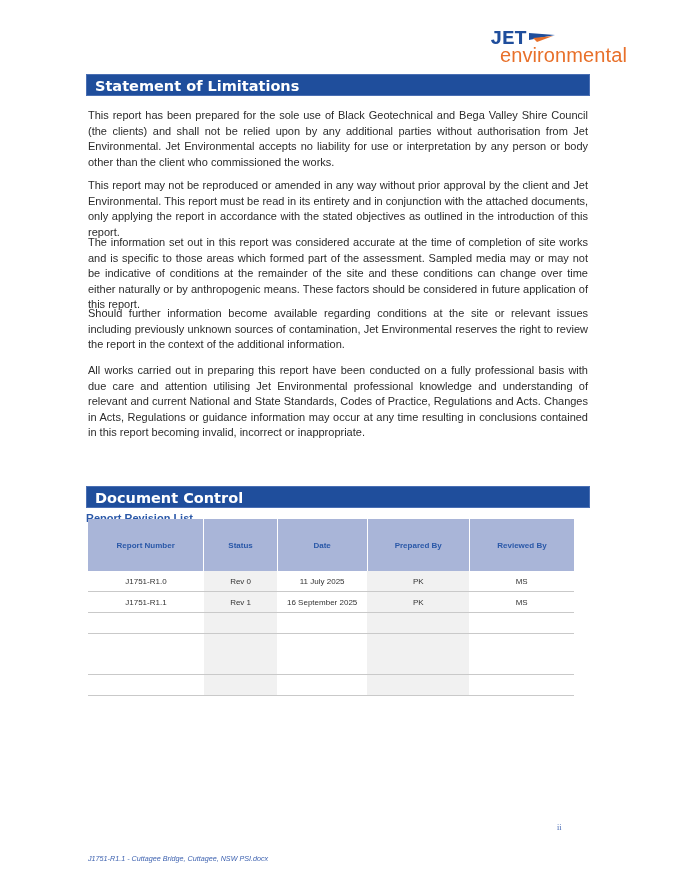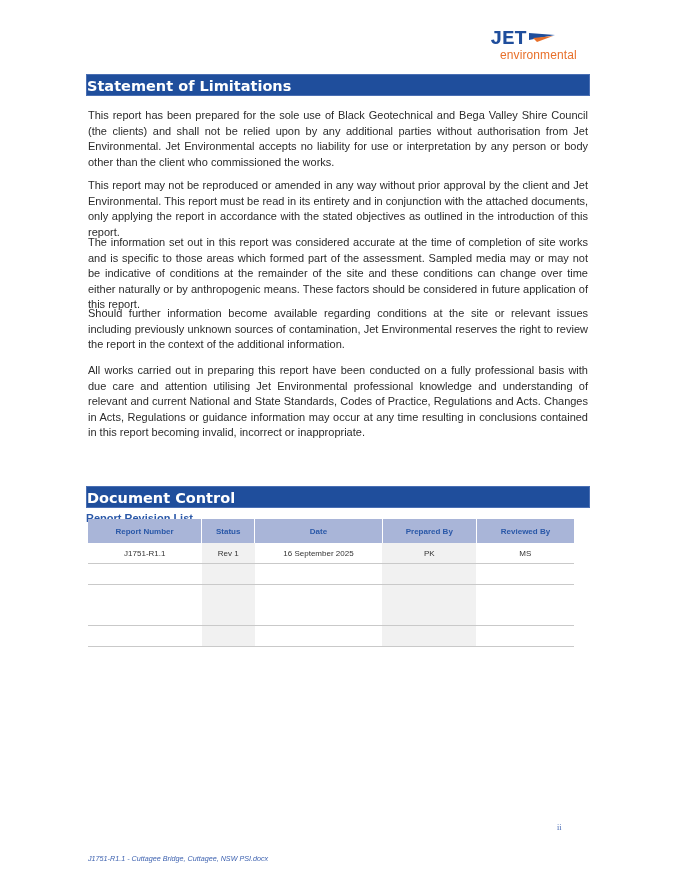--- a/index.html
+++ b/index.html
@@ -1,32 +1,32 @@
 <!DOCTYPE html>
 <html><head>
   <meta charset="utf-8">
   <style>
     html, body { margin: 0; padding: 0; background: #ffffff; }
     body { width: 675px; height: 875px; position: relative; overflow: hidden; font-family: "Liberation Sans", sans-serif; color: #333; }
     .logo { position: absolute; left: 488px; top: 28px; width: 105px; height: 38px; }
     .logo .jet { position: absolute; left: 2px; top: 0; font-family: Liberation Mono, monospace; font-weight: bold; font-size: 21px; color: #1f4e9c; letter-spacing: -0.5px; line-height: 22px; text-align: right; }
-    .logo .env { position: absolute; left: 12px; top: 19px; font-family: "Liberation Sans", sans-serif; font-size: 12px; color: #e8702a; line-height: 16px; letter-spacing: 0.1px; text-align: right; }
+    .logo .env { position: absolute; left: 12px; top: 19px; font-family: "Liberation Sans", sans-serif; font-size: 20px; color: #e8702a; line-height: 16px; letter-spacing: 0.1px; text-align: right; }
     .logo svg { position: absolute; left: 41px; top: 4px; }
-    .section-header { position: absolute; left: 86px; width: 504px; height: 22px; background: #1f4e9c; color: #fff; font-family: "DejaVu Sans", sans-serif; font-weight: bold; font-size: 14.5px; line-height: 22px; padding-left: 0; box-sizing: border-box; border: 1px solid #4a6fb3; }
+    .section-header { position: absolute; left: 86px; width: 504px; height: 22px; background: #1f4e9c; color: #fff; font-family: "DejaVu Sans", sans-serif; font-weight: bold; font-size: 14.5px; line-height: 22px; padding-left: 8px; box-sizing: border-box; border: 1px solid #4a6fb3; }
     #hdr-limits { top: 74px; }
     #hdr-doc { top: 486px; }
     .para { position: absolute; left: 88px; width: 500px; font-size: 11px; line-height: 15.5px; text-align: justify; color: #2b2b2b; margin: 0; }
     #p1 { top: 108px; }
     #p2 { top: 178px; }
     #p3 { top: 235px; }
     #p4 { top: 306px; }
     #p5 { top: 363px; }
     .table-title { position: absolute; left: 86px; width: 504px; top: 512px; text-align: left; font-size: 11px; font-weight: bold; color: #2a58a8; }
     table.rev { position: absolute; left: 88px; top: 519px; width: 486px; border-collapse: collapse; font-size: 8px; }
-    table.rev th { background: #a9b5d8; color: #2a58a8; font-weight: bold; height: 20px; text-align: center; padding: 2px; border-right: 1px solid #ffffff; }
+    table.rev th { background: #a9b5d8; color: #2a58a8; font-weight: bold; height: 20px; text-align: center; padding: 16px; border-right: 1px solid #ffffff; }
     table.rev th:last-child { border-right: none; }
     table.rev td { height: 20px; text-align: center; padding: 0; color: #333; border-bottom: 1px solid #c9c9c9; }
     table.rev tr.tall td { height: 40px; }
     table.rev td.shade { background: #f1f1f1; }
     .footer-left { position: absolute; left: 88px; top: 823px; font-size: 7.2px; font-style: italic; color: #3f63b0; margin-top: 31px; }
     .footer-right { position: absolute; left: 557px; top: 823px; font-family: "Liberation Serif", serif; font-size: 8px; color: #3f63b0; }
   </style>
 </head>
 <body>
 
@@ -56,20 +56,27 @@
     <tr>
       <th>Report Number</th>
       <th>Status</th>
       <th>Date</th>
       <th>Prepared By</th>
       <th>Reviewed By</th>
     </tr>
   </thead>
   <tbody>
     <tr>
+      <td>J1751-R1.0</td>
+      <td class="shade">Rev 0</td>
+      <td>11 July 2025</td>
+      <td class="shade">PK</td>
+      <td>MS</td>
+    </tr>
+    <tr>
       <td>J1751-R1.1</td>
       <td class="shade">Rev 1</td>
       <td>16 September 2025</td>
       <td class="shade">PK</td>
       <td>MS</td>
     </tr>
     <tr>
       <td></td>
       <td class="shade"></td>
       <td></td>

